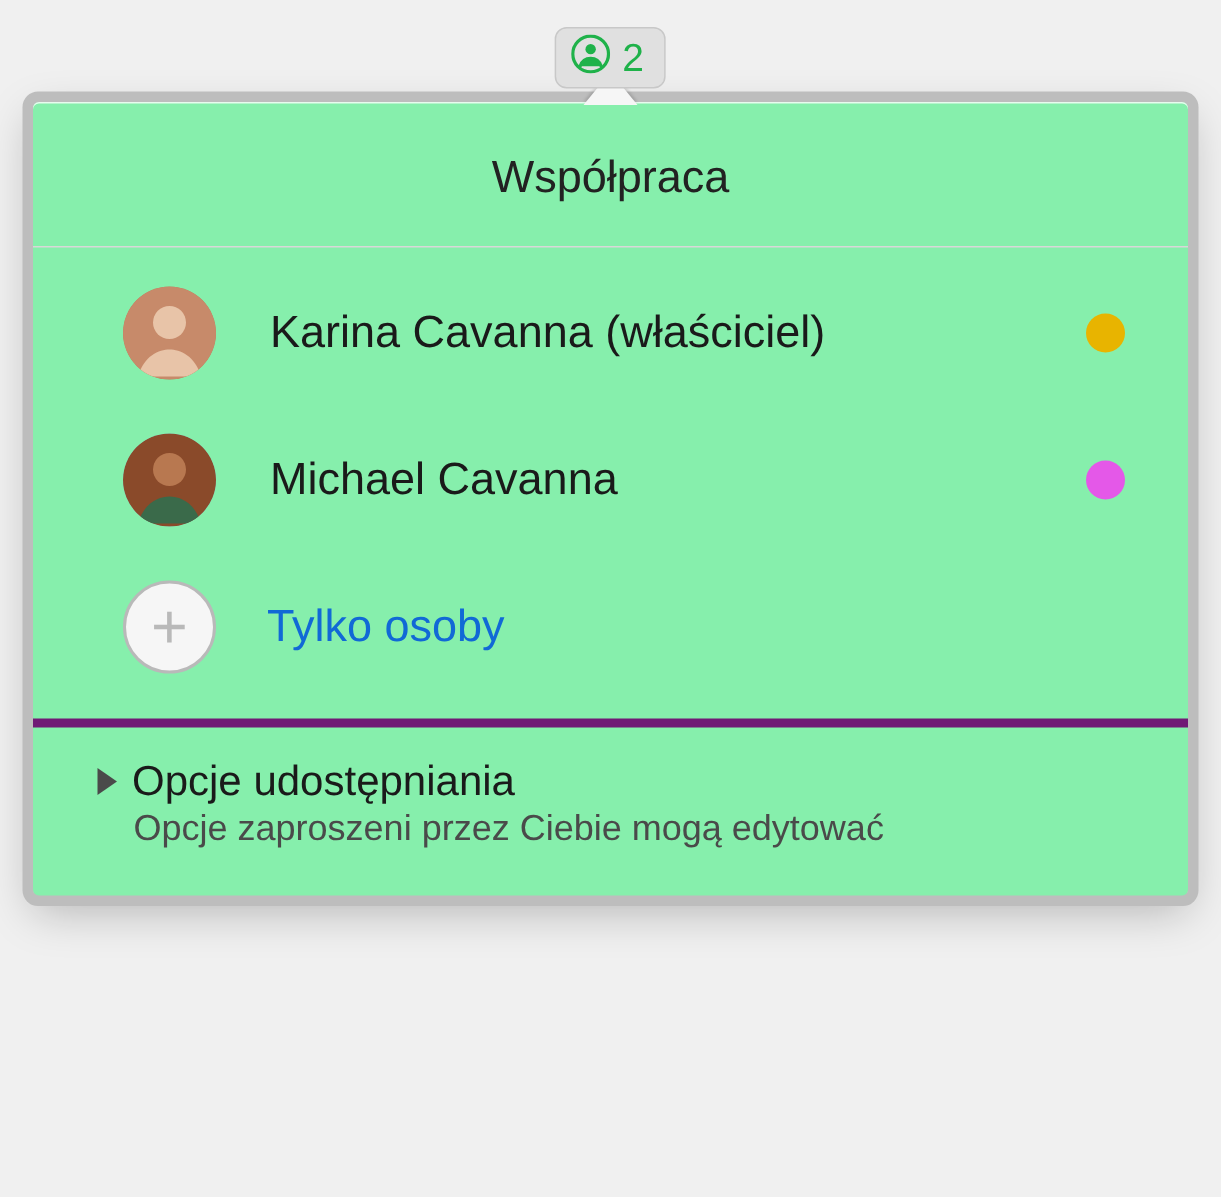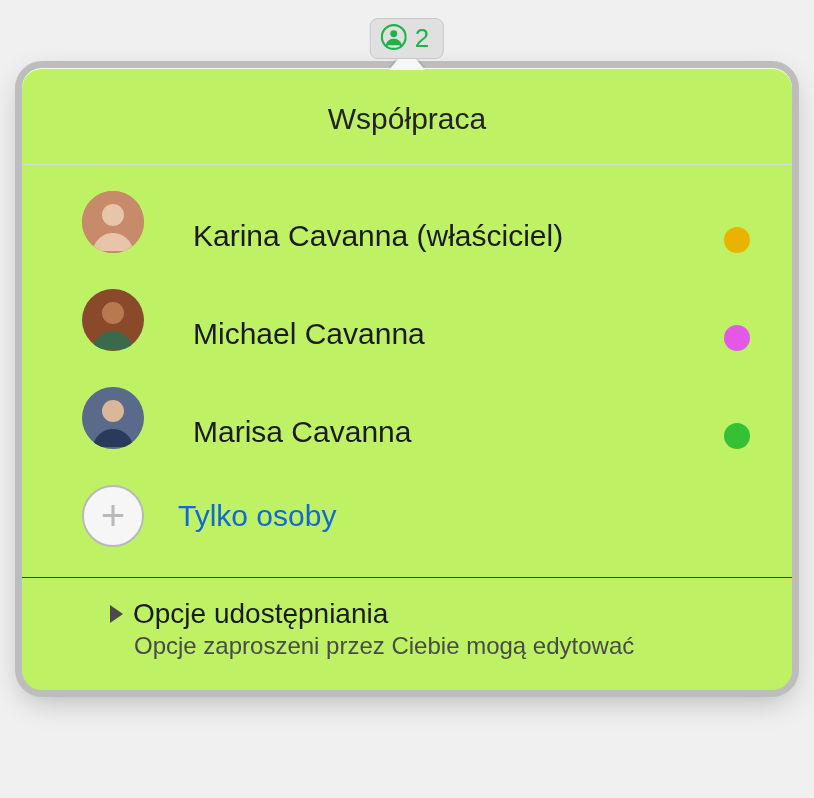--- a/index.html
+++ b/index.html
@@ -48,41 +48,41 @@
       border-right: 18px solid transparent;
       border-bottom: 22px solid #f6f6f6;
       position: absolute;
       top: -20px;
       left: 50%;
       transform: translateX(-50%);
       filter: drop-shadow(0 -2px 1px rgba(0,0,0,0.15));
       z-index: 3;
     }
     .popover {
-      background: #bef264;
-      border-radius: 20px;
+      background: #86efac;
+      border-radius: 4px;
       box-shadow: 0 0 0 7px #bdbdbd, 0 10px 30px rgba(0,0,0,0.25), inset 0 1px 0 rgba(255,255,255,0.8);
       overflow: hidden;
     }
     .popover-header {
       text-align: center;
       padding: 34px 0 28px 0;
       font-size: 30px;
       font-weight: 400;
       color: #222;
       border-bottom: 1px solid #d8d8d8;
     }
     .participants {
       padding: 8px 0 0 0;
     }
     .row {
       display: flex;
-      align-items: flex-end;
+      align-items: center;
       padding: 18px 42px 18px 60px;
-      gap: 49px;
+      gap: 36px;
       cursor: pointer;
     }
     .avatar {
       width: 62px;
       height: 62px;
       border-radius: 50%;
       flex-shrink: 0;
       background: #888;
       display: flex;
       align-items: center;
@@ -121,22 +121,22 @@
       font-size: 42px;
       font-weight: 200;
       flex-shrink: 0;
       background: #f6f6f6;
     }
     .add-label {
       font-size: 30px;
       color: #1169d6;
     }
     .footer-section {
-      border-top: 1px solid #701a75;
-      padding: 20px 50px 30px 88px;
+      border-top: 6px solid #701a75;
+      padding: 20px 50px 30px 43px;
       cursor: pointer;
     }
     .footer-head {
       display: flex;
       align-items: center;
       gap: 10px;
     }
     .disclosure {
       width: 0;
       height: 0;
@@ -194,31 +194,20 @@
           <svg viewBox="0 0 62 62">
               <circle cx="31" cy="31" r="31" fill="#8a4a2a"></circle>
               <circle cx="31" cy="24" r="11" fill="#b87850"></circle>
               <path d="M10 60c4-14 14-18 21-18s17 4 21 18" fill="#3a6a4a"></path>
             </svg>
         </div>
         <div class="row-label">Michael Cavanna</div>
         <div class="color-dot" style="background:#e458e8"></div>
       </div>
 
-      <div class="row">
-        <div class="avatar">
-          <svg viewBox="0 0 62 62">
-              <circle cx="31" cy="31" r="31" fill="#5a6a8a"></circle>
-              <circle cx="31" cy="24" r="11" fill="#d8b898"></circle>
-              <path d="M10 60c4-14 14-18 21-18s17 4 21 18" fill="#2a3a5a"></path>
-            </svg>
-        </div>
-        <div class="row-label">Marisa Cavanna</div>
-        <div class="color-dot" style="background:#34c234"></div>
-      </div>
 
       <div class="add-row">
         <div class="add-circle">+</div>
         <div class="add-label">Tylko osoby</div>
       </div>
 
     </div>
 
     <div class="footer-section">
       <div class="footer-head">

